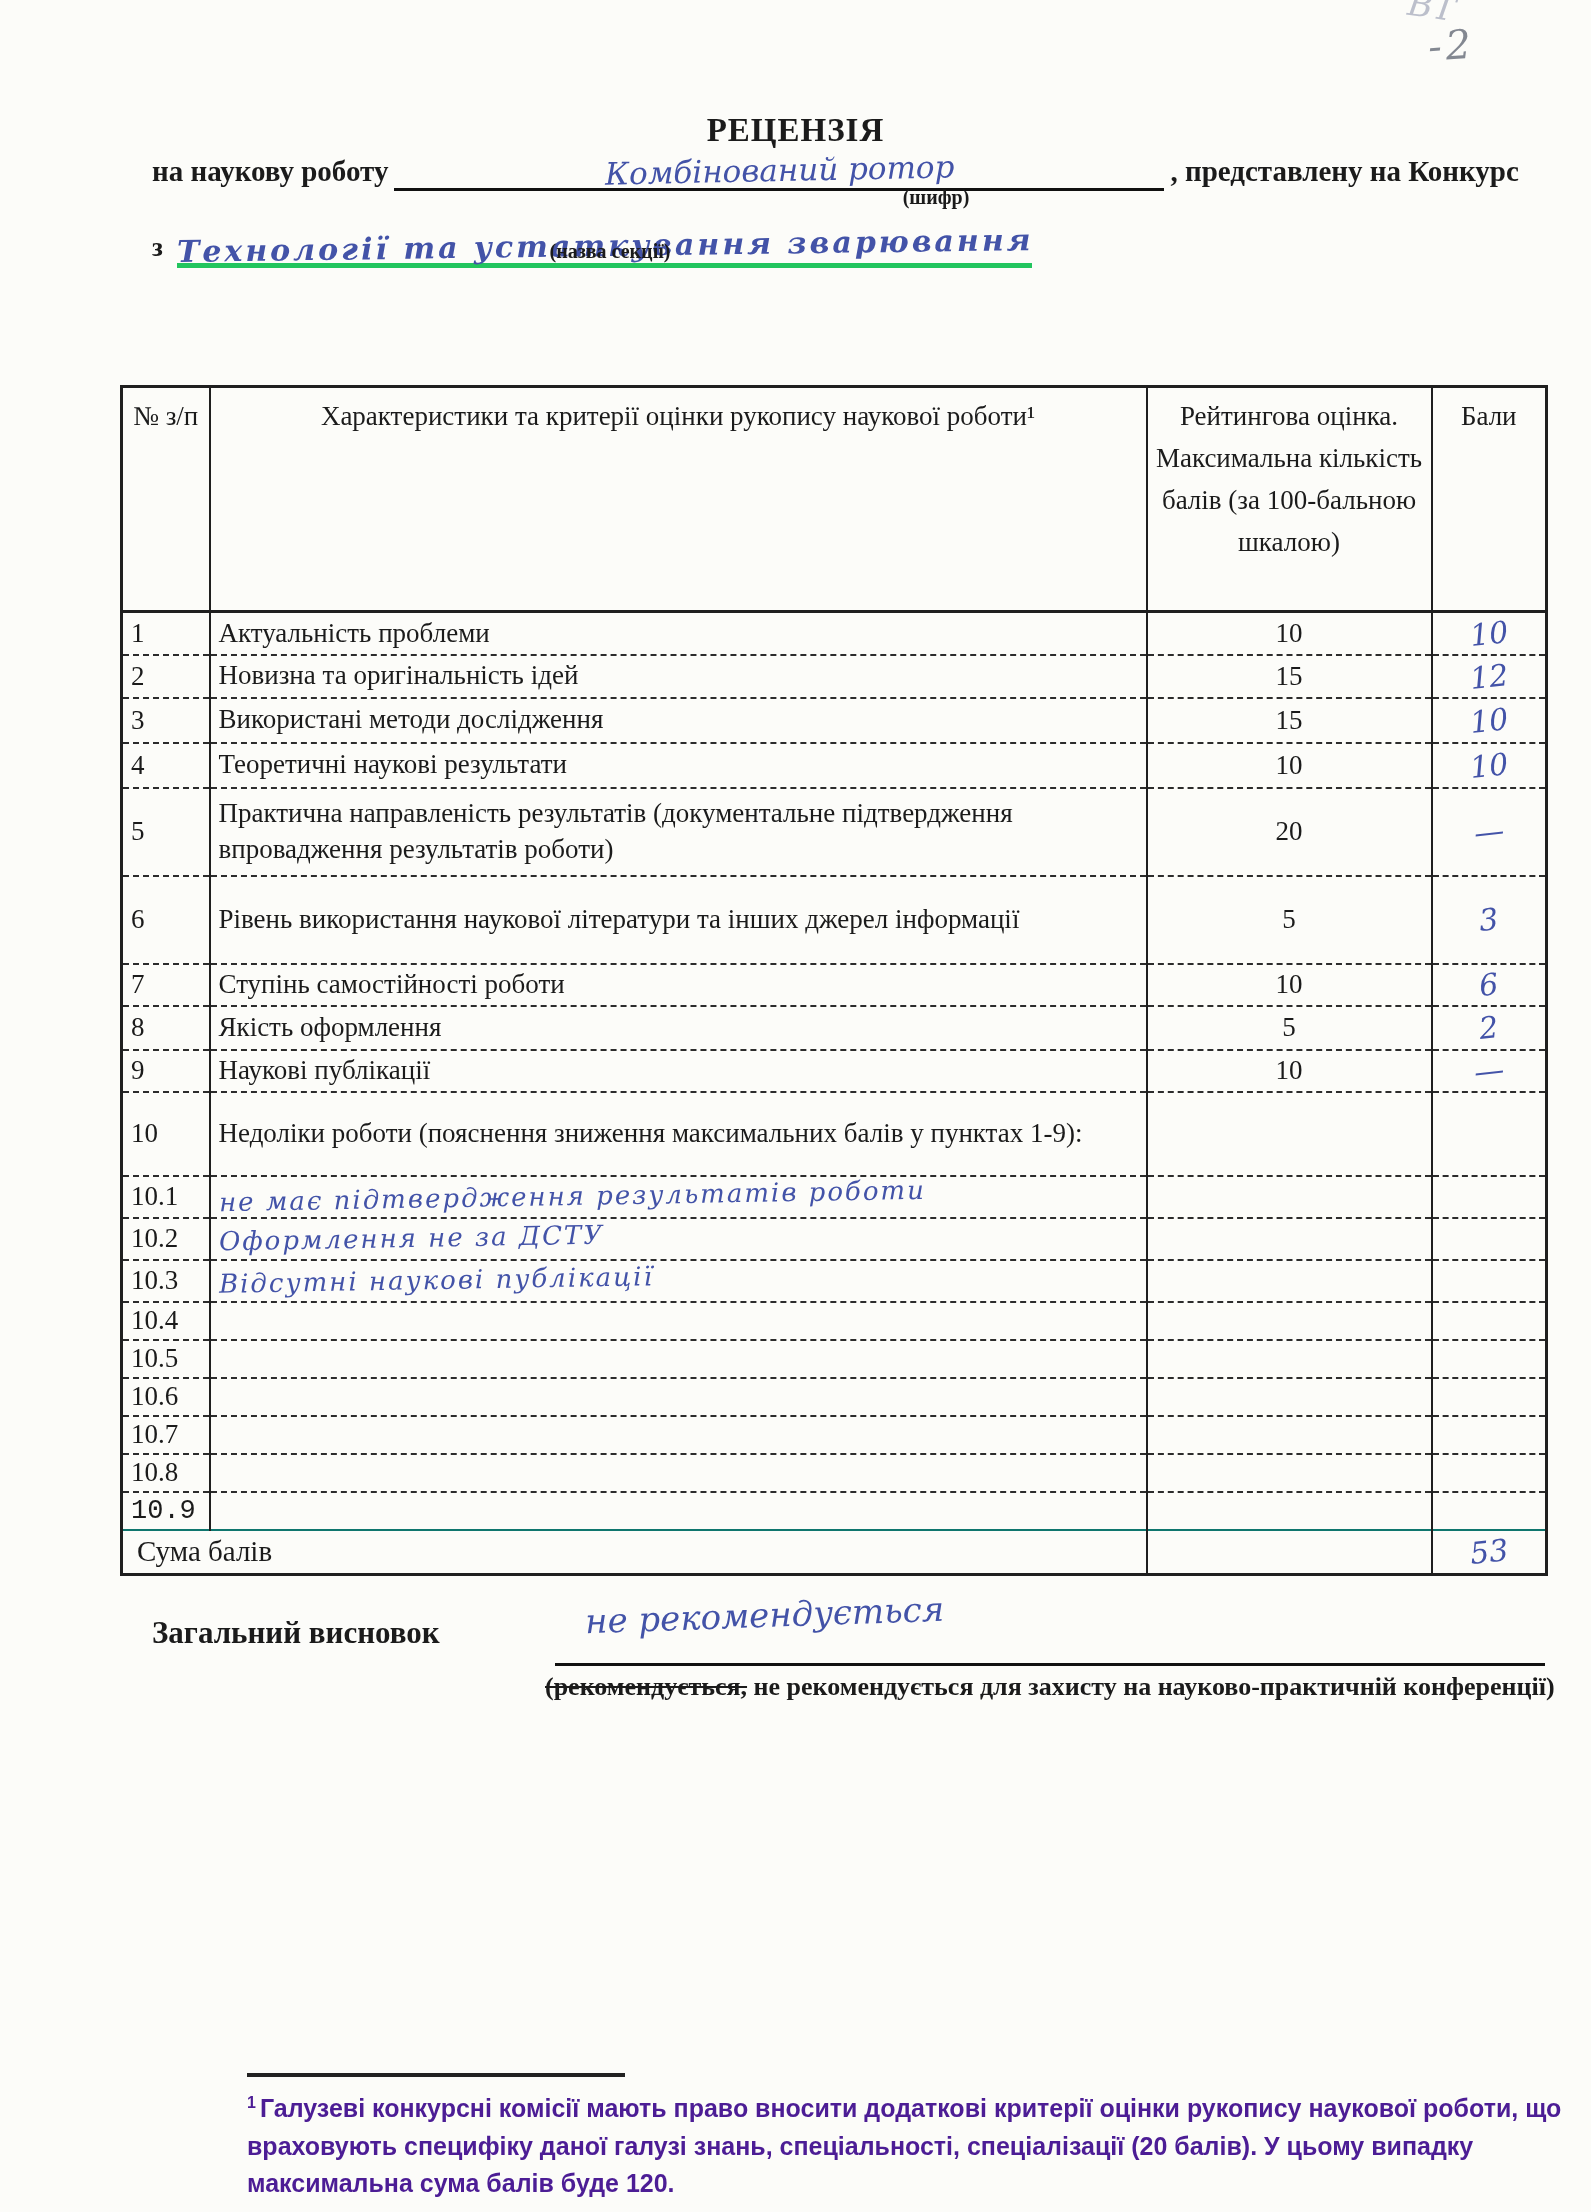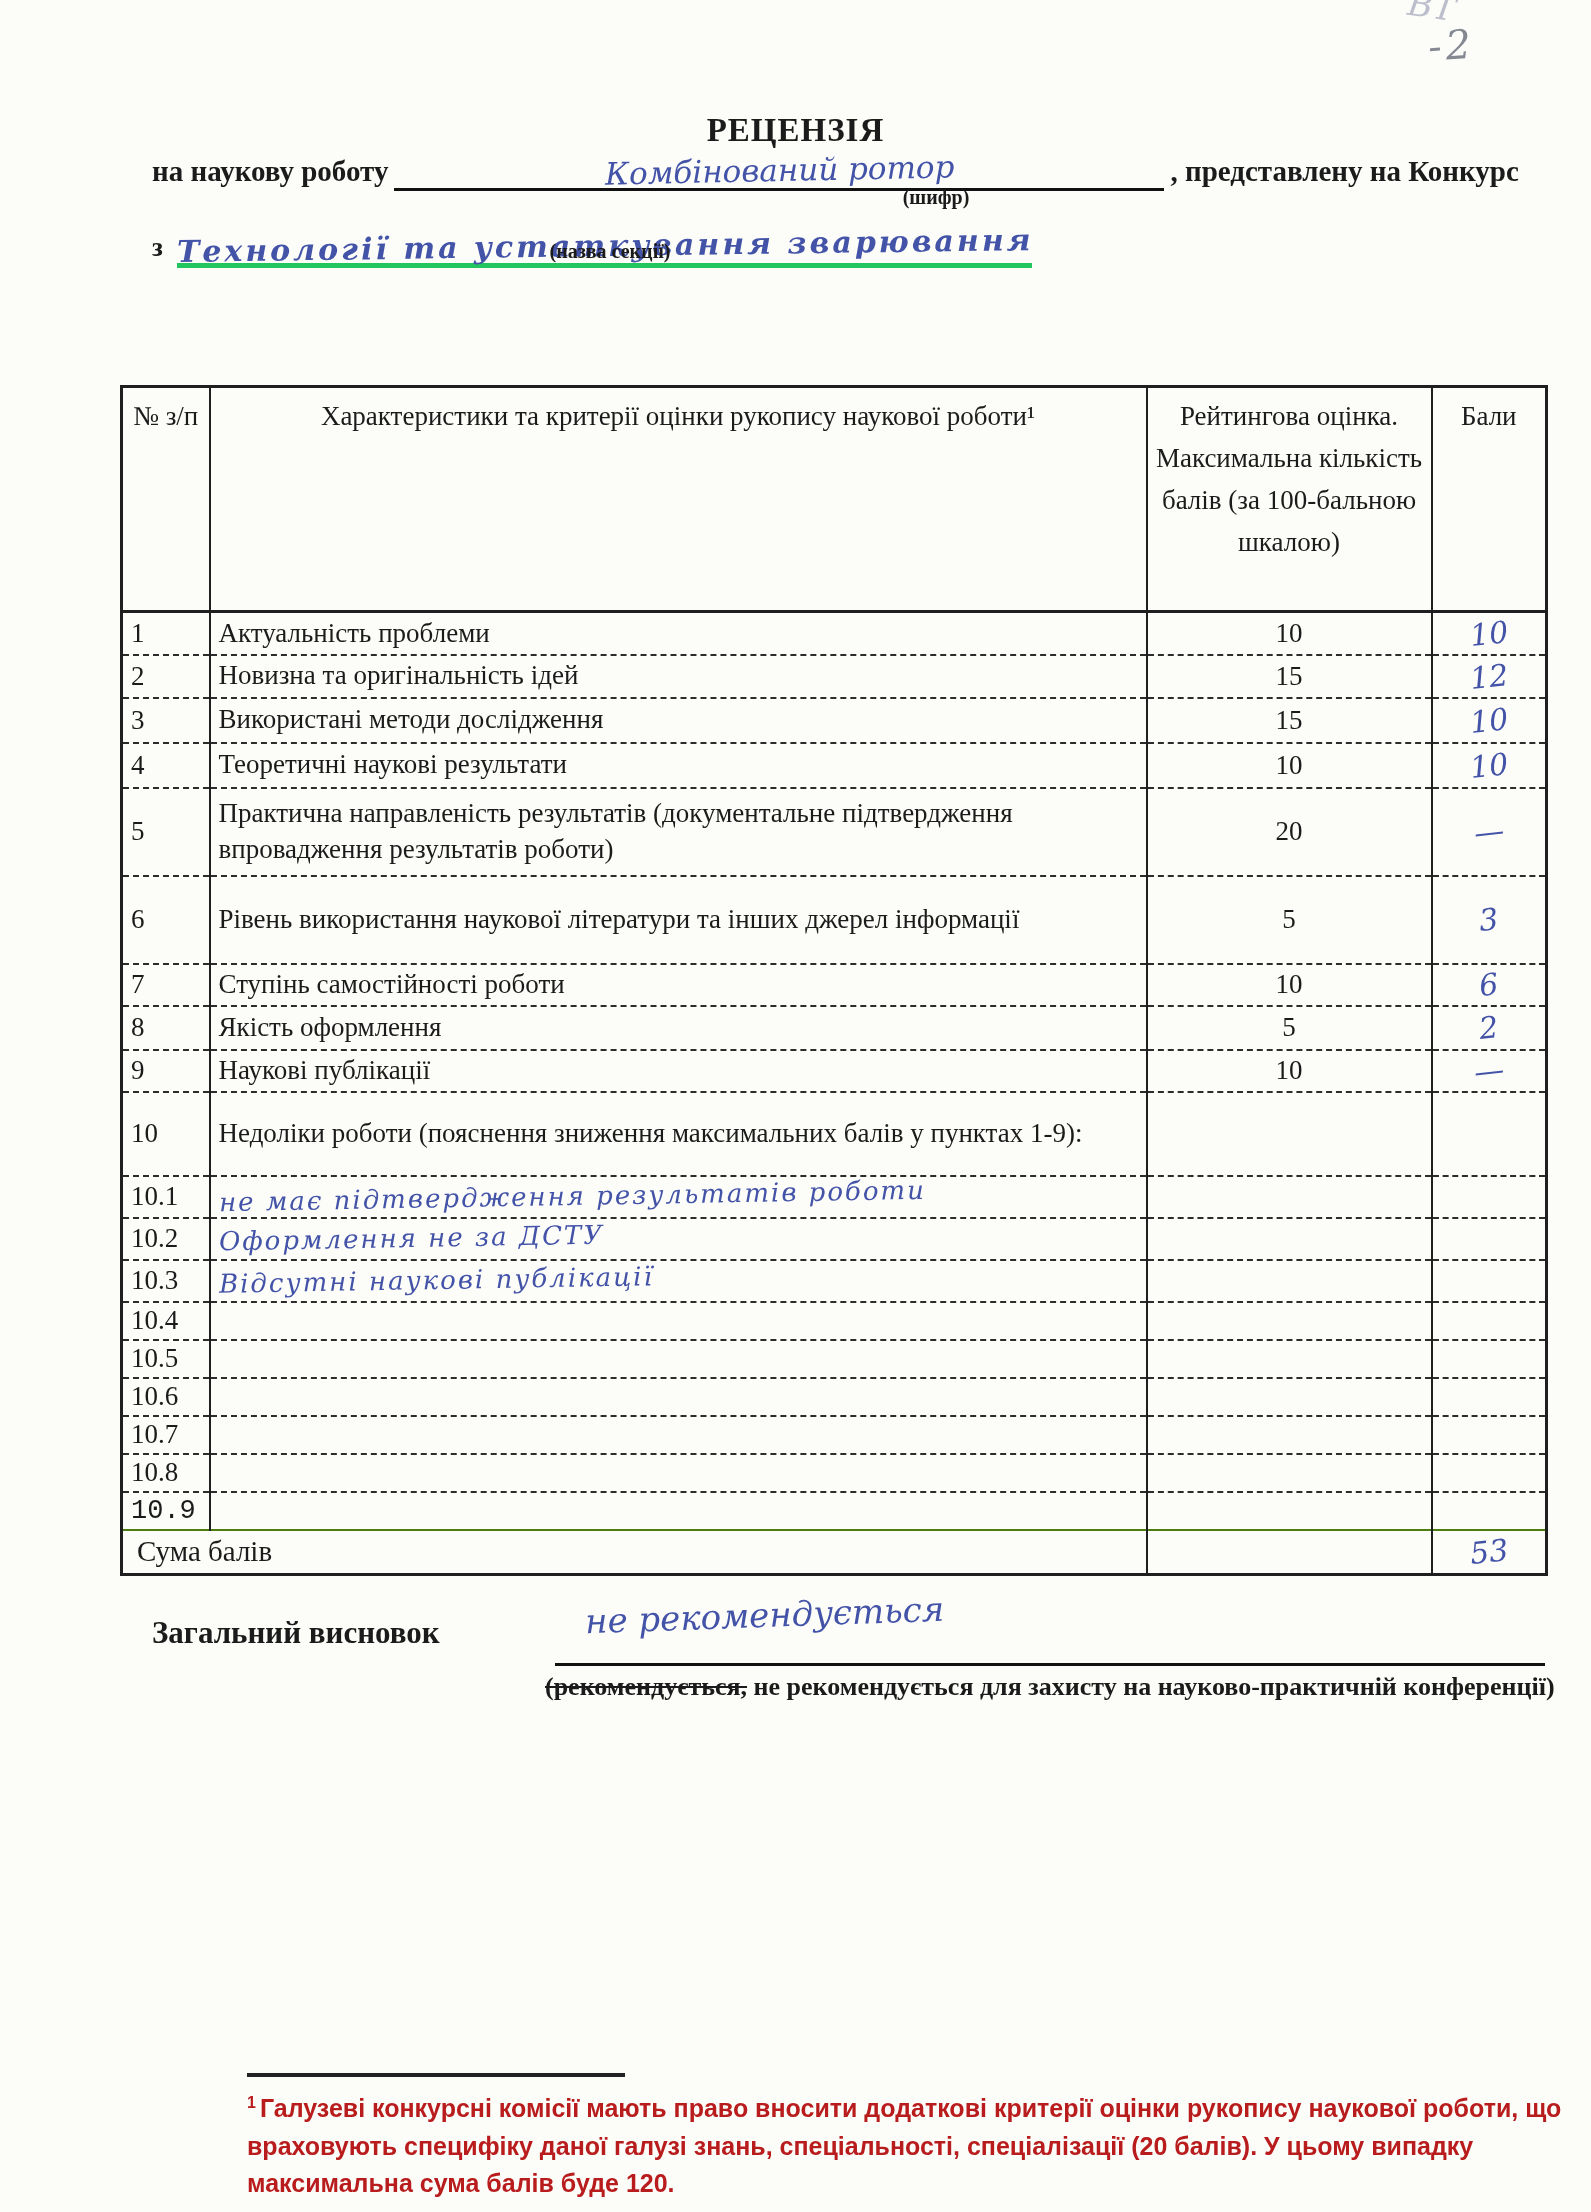--- a/index.html
+++ b/index.html
@@ -41,33 +41,33 @@
   table.review thead th{border-bottom:3px solid #1f1f1f;border-top:3px solid #1f1f1f;vertical-align:top;
     text-align:center;padding-top:8px;line-height:1.55;}
   th.h-num{text-align:left;padding-left:12px;}
   td.c-num{text-align:left;padding-left:16px;vertical-align:top;}
   td.c-text{padding-left:14px;line-height:1.3;}
   td.c-max{text-align:center;}
   td.c-score{text-align:center;}
   td.va-b{vertical-align:bottom;padding-bottom:6px;}
   .hw-score{font-size:30px;display:inline-block;transform:rotate(-6deg);}
   .hw-cell{font-size:26px;letter-spacing:2px;display:inline-block;transform:rotate(-1deg);white-space:nowrap;}
-  tr.sumrow td{border-top:2px solid #4d7c0f;border-bottom:3px solid #1f1f1f;font-size:29px;}
+  tr.sumrow td{border-top:2px solid #0f766e;border-bottom:3px solid #1f1f1f;font-size:29px;}
   tr.sumrow td.sum-label{border-right:none;}
   tr.sumrow td.sum-mid{border-left:none;}
   
   .concl-label{left:152px;top:1615px;font-size:31px;font-weight:bold;}
   .concl-line{left:555px;top:1613px;width:990px;border-bottom:3px solid #111;height:50px;}
   .concl-hw{left:585px;top:1595px;font-size:34px;transform:rotate(-2deg);white-space:nowrap;}
   .concl-caption{left:545px;top:1672px;width:1010px;font-size:26px;font-weight:bold;white-space:nowrap;}
   .struck{text-decoration:line-through;text-decoration-thickness:2px;}
   
   .foot-rule{left:247px;top:2073px;width:378px;height:0;border-top:4px solid #222;}
   .footnote{left:247px;top:2090px;width:1330px;font-family:"Liberation Sans",sans-serif;
-    font-weight:600;font-size:25px;line-height:1.5;color:#b91c1c;}
+    font-weight:600;font-size:25px;line-height:1.5;color:#4c1d95;}
   .footnote sup{font-size:16px;margin-right:4px;}
 </style>
 </head>
 <body>
 
 <div class="abs corner-top">ВТ</div>
 <div class="abs corner-num">-2</div>
 
 <div class="abs title">РЕЦЕНЗІЯ</div>
 

